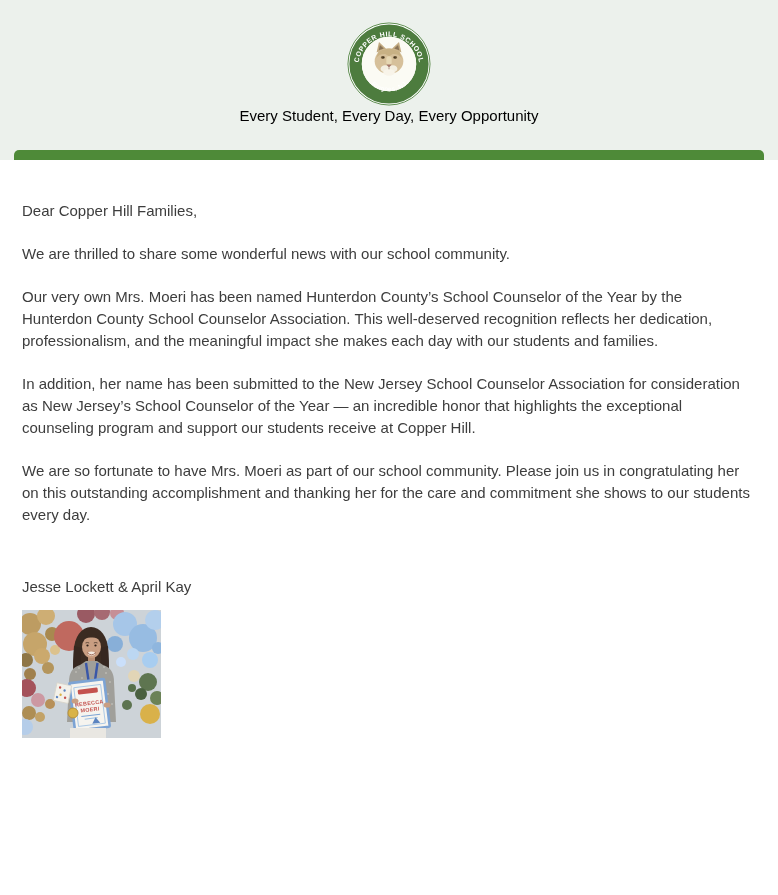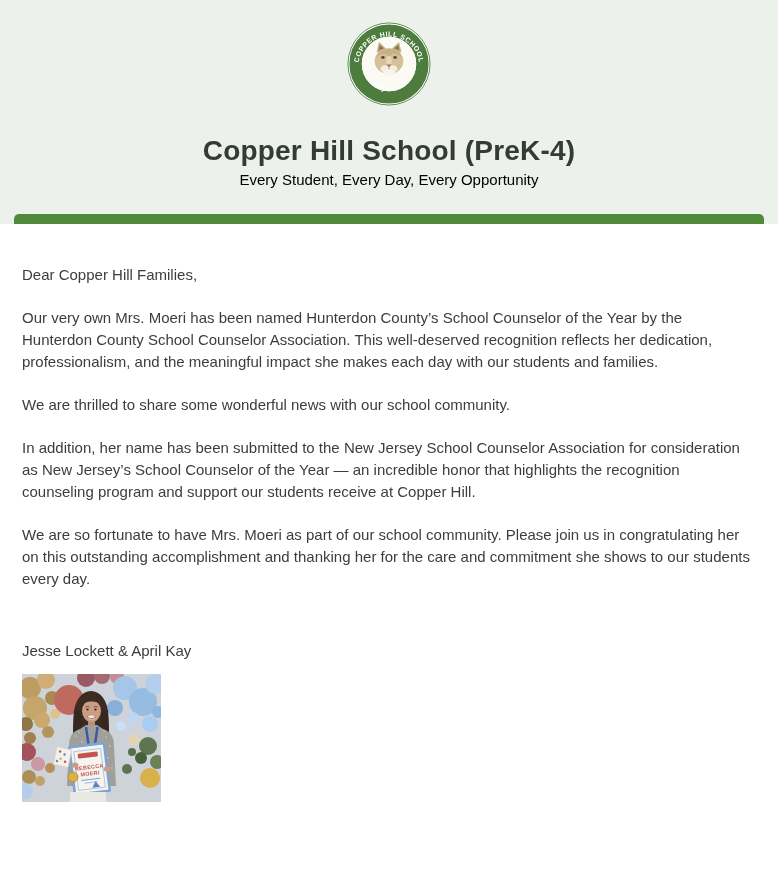--- a/index.html
+++ b/index.html
@@ -86,31 +86,30 @@
           <circle cx="50.1" cy="37" r="0.6" fill="#241c12"></circle>
           <ellipse cx="40" cy="49" rx="4.8" ry="3.8" fill="#f4efe1"></ellipse>
           <ellipse cx="48" cy="49" rx="4.8" ry="3.8" fill="#f4efe1"></ellipse>
           <ellipse cx="44" cy="52.8" rx="6" ry="3.6" fill="#f8f4e9"></ellipse>
           <path d="M41.3,44.6 L46.7,44.6 L44,47.6 Z" fill="#a2766b"></path>
           <path d="M44,47.6 L44,49.6" stroke="#8a6a5a" stroke-width="0.7"></path>
         </g>
       </svg>
     </div>
 
-    <div class="page-title">Copper Hill School (PreK-4)</div>
     <div class="page-subtitle">Every Student, Every Day, Every Opportunity</div>
   </div>
 
   <div class="green-bar"></div>
 
   <div class="card">
     <p>Dear Copper Hill Families,</p>
+    <p>We are thrilled to share some wonderful news with our school community.</p>
     <p>Our very own Mrs. Moeri has been named Hunterdon County’s School Counselor of the Year by the Hunterdon County School Counselor Association. This well-deserved recognition reflects her dedication, professionalism, and the meaningful impact she makes each day with our students and families.</p>
-    <p>We are thrilled to share some wonderful news with our school community.</p>
-    <p>In addition, her name has been submitted to the New Jersey School Counselor Association for consideration as New Jersey’s School Counselor of the Year — an incredible honor that highlights the recognition counseling program and support our students receive at Copper Hill.</p>
+    <p>In addition, her name has been submitted to the New Jersey School Counselor Association for consideration as New Jersey’s School Counselor of the Year — an incredible honor that highlights the exceptional counseling program and support our students receive at Copper Hill.</p>
     <p>We are so fortunate to have Mrs. Moeri as part of our school community. Please join us in congratulating her on this outstanding accomplishment and thanking her for the care and commitment she shows to our students every day.</p>
     <p class="signature">Jesse Lockett &amp; April Kay</p>
 
     <div class="photo-wrap">
       <svg width="139" height="128" viewBox="0 0 139 128" preserveAspectRatio="none">
         <rect x="0" y="0" width="139" height="128" fill="#cdd3d8"></rect>
 
         <g>
           <circle cx="8" cy="14" r="11" fill="#bd9c62"></circle>
           <circle cx="24" cy="6" r="9" fill="#ceae74"></circle>

